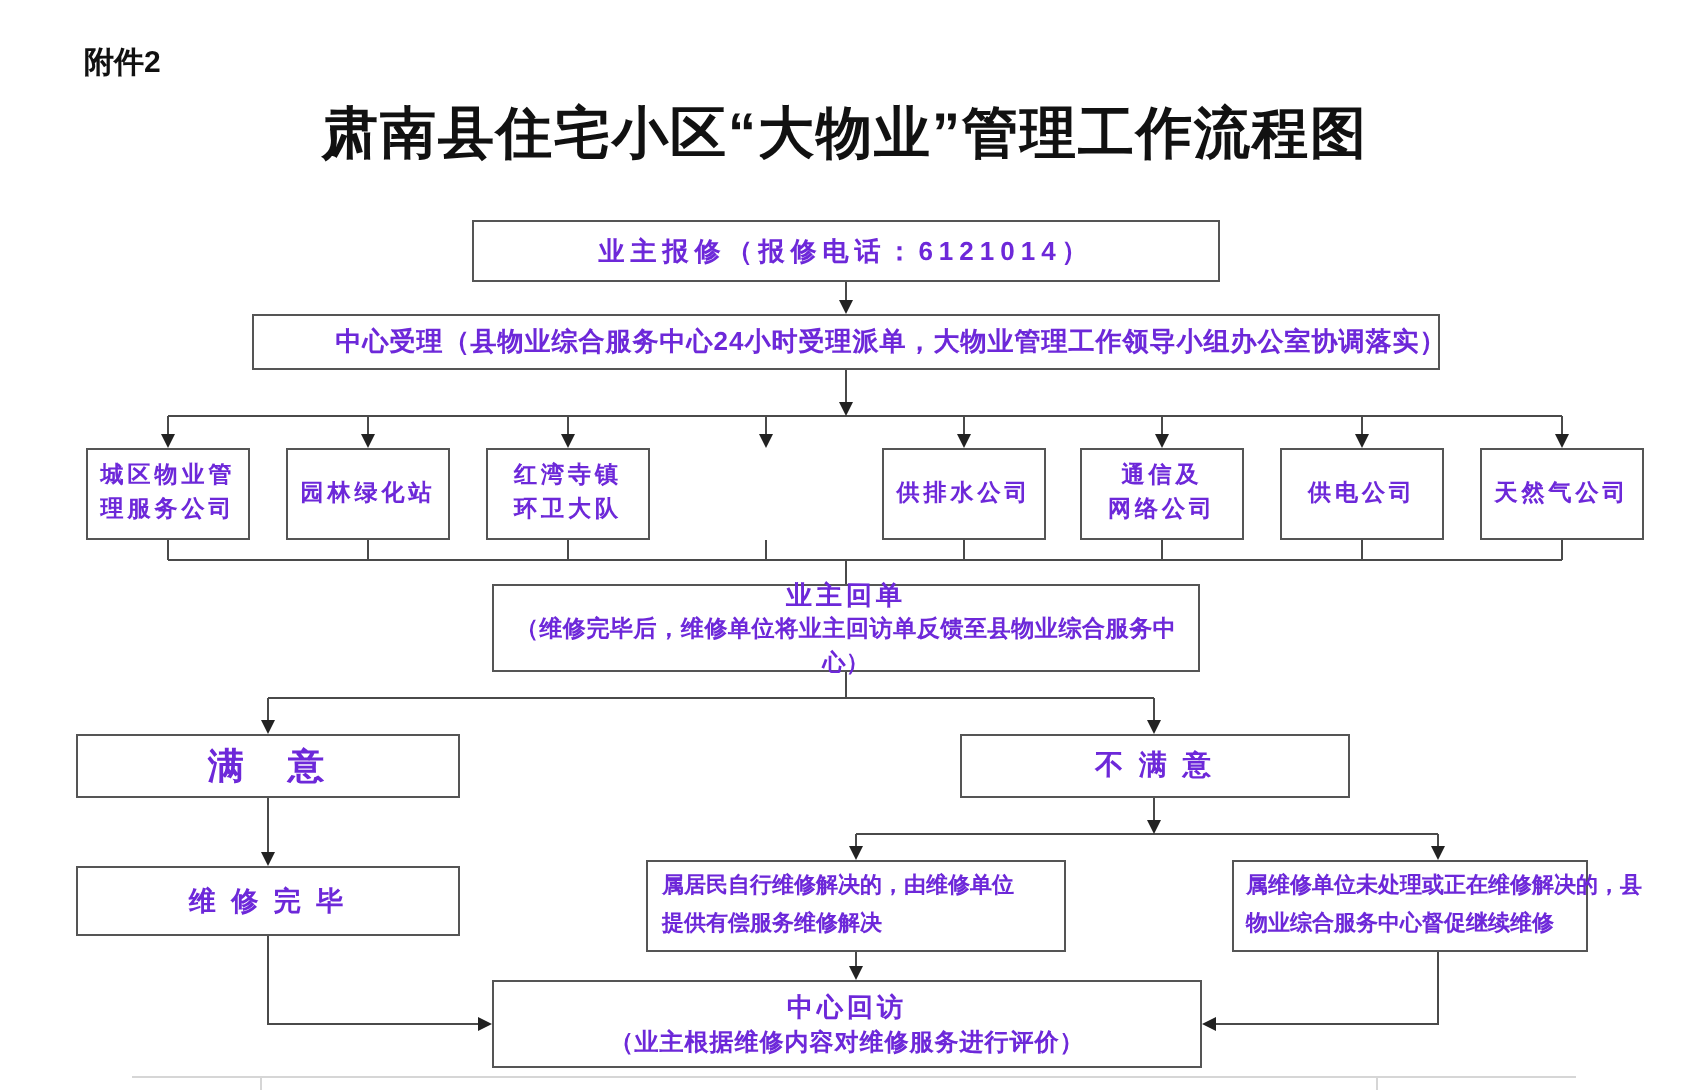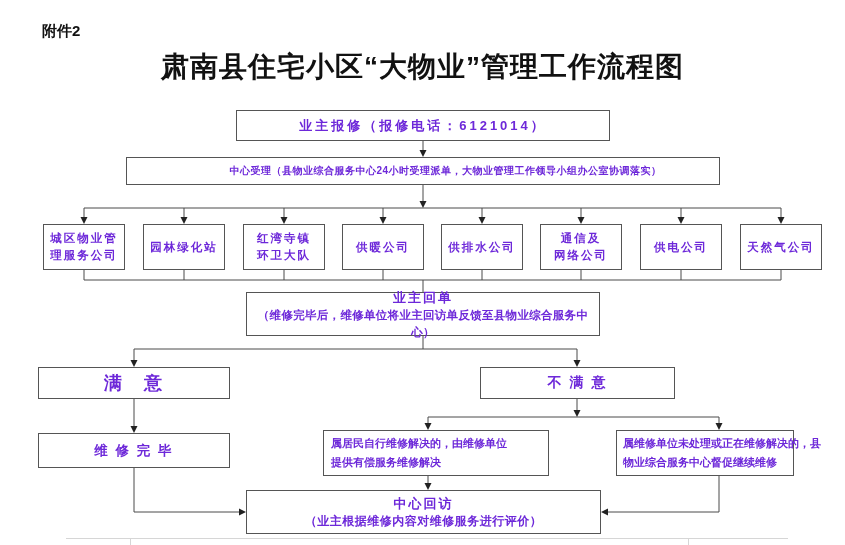--- a/index.html
+++ b/index.html
@@ -14,30 +14,30 @@
     font-size:28px; font-weight:900; letter-spacing:1px;
   }
   svg.connectors { position:absolute; left:0; top:0; width:845px; height:545px; }
   .node {
     position:absolute; box-sizing:border-box; background:#fff;
     border:1px solid #555; display:flex; align-items:center; justify-content:center;
     flex-direction:column; text-align:center; font-weight:bold; color:#6d28d9;
   }
   .node .one { white-space:pre; }
   .n-report   { left:236px; top:110px; width:374px; height:31px; font-size:13px; letter-spacing:3px; }
-  .n-accept   { left:126px; top:157px; width:594px; height:28px; font-size:10px; letter-spacing:0.5px;padding-left:45px; }
+  .n-accept   { left:126px; top:157px; width:594px; height:28px; font-size:13px; letter-spacing:0.5px;padding-left:45px; }
   .n-company  { top:224px; width:82px; height:46px; font-size:11.5px; letter-spacing:2px; line-height:17px; }
   .n-company .one { white-space:pre-line; }
   .n-receipt  { left:246px; top:292px; width:354px; height:44px; }
   .n-receipt .t { font-size:13px; letter-spacing:2px; line-height:19px; }
   .n-receipt .s { font-size:11.5px; letter-spacing:0.3px; line-height:17px; }
   .n-satisfied   { left:38px;  top:367px; width:192px; height:32px; font-size:18px; letter-spacing:2px; }
   .n-unsatisfied { left:480px; top:367px; width:195px; height:32px; font-size:14px; letter-spacing:2px; }
   .n-done        { left:38px;  top:433px; width:192px; height:35px; font-size:13.5px; letter-spacing:2px; }
-  .n-paid  { left:323px; top:430px; width:226px; height:46px; font-size:11px; align-items:flex-start;
+  .n-paid  { left:323px; top:430px; width:210px; height:46px; font-size:11px; align-items:flex-start;
              text-align:left; justify-content:center; padding-left:7px; line-height:19px; }
   .n-urge  { left:616px; top:430px; width:178px; height:46px; font-size:11px; align-items:flex-start;
              text-align:left; justify-content:center; padding-left:6px; line-height:19px; }
   .n-followup { left:246px; top:490px; width:355px; height:44px; }
   .n-followup .t { font-size:13px; letter-spacing:2px; line-height:19px; }
   .n-followup .s { font-size:12px; letter-spacing:0.5px; line-height:17px; }
   .page-edge   { position:absolute; left:66px; top:538px; width:722px; height:1px; background:#d6d6d6; }
   .edge-stub   { position:absolute; top:538px; width:1px; height:7px; background:#d6d6d6; }
 </style>
 </head>
@@ -129,23 +129,20 @@
     <span class="one">城区物业管
 理服务公司</span>
   </div>
   <div class="node n-company" style="left:143px">
     <span class="one">园林绿化站</span>
   </div>
   <div class="node n-company" style="left:243px">
     <span class="one">红湾寺镇
 环卫大队</span>
   </div>
-  <div class="node n-company" style="left:342px">
-    <span class="one">供暖公司</span>
-  </div>
   <div class="node n-company" style="left:441px">
     <span class="one">供排水公司</span>
   </div>
   <div class="node n-company" style="left:540px">
     <span class="one">通信及
 网络公司</span>
   </div>
   <div class="node n-company" style="left:640px">
     <span class="one">供电公司</span>
   </div>

